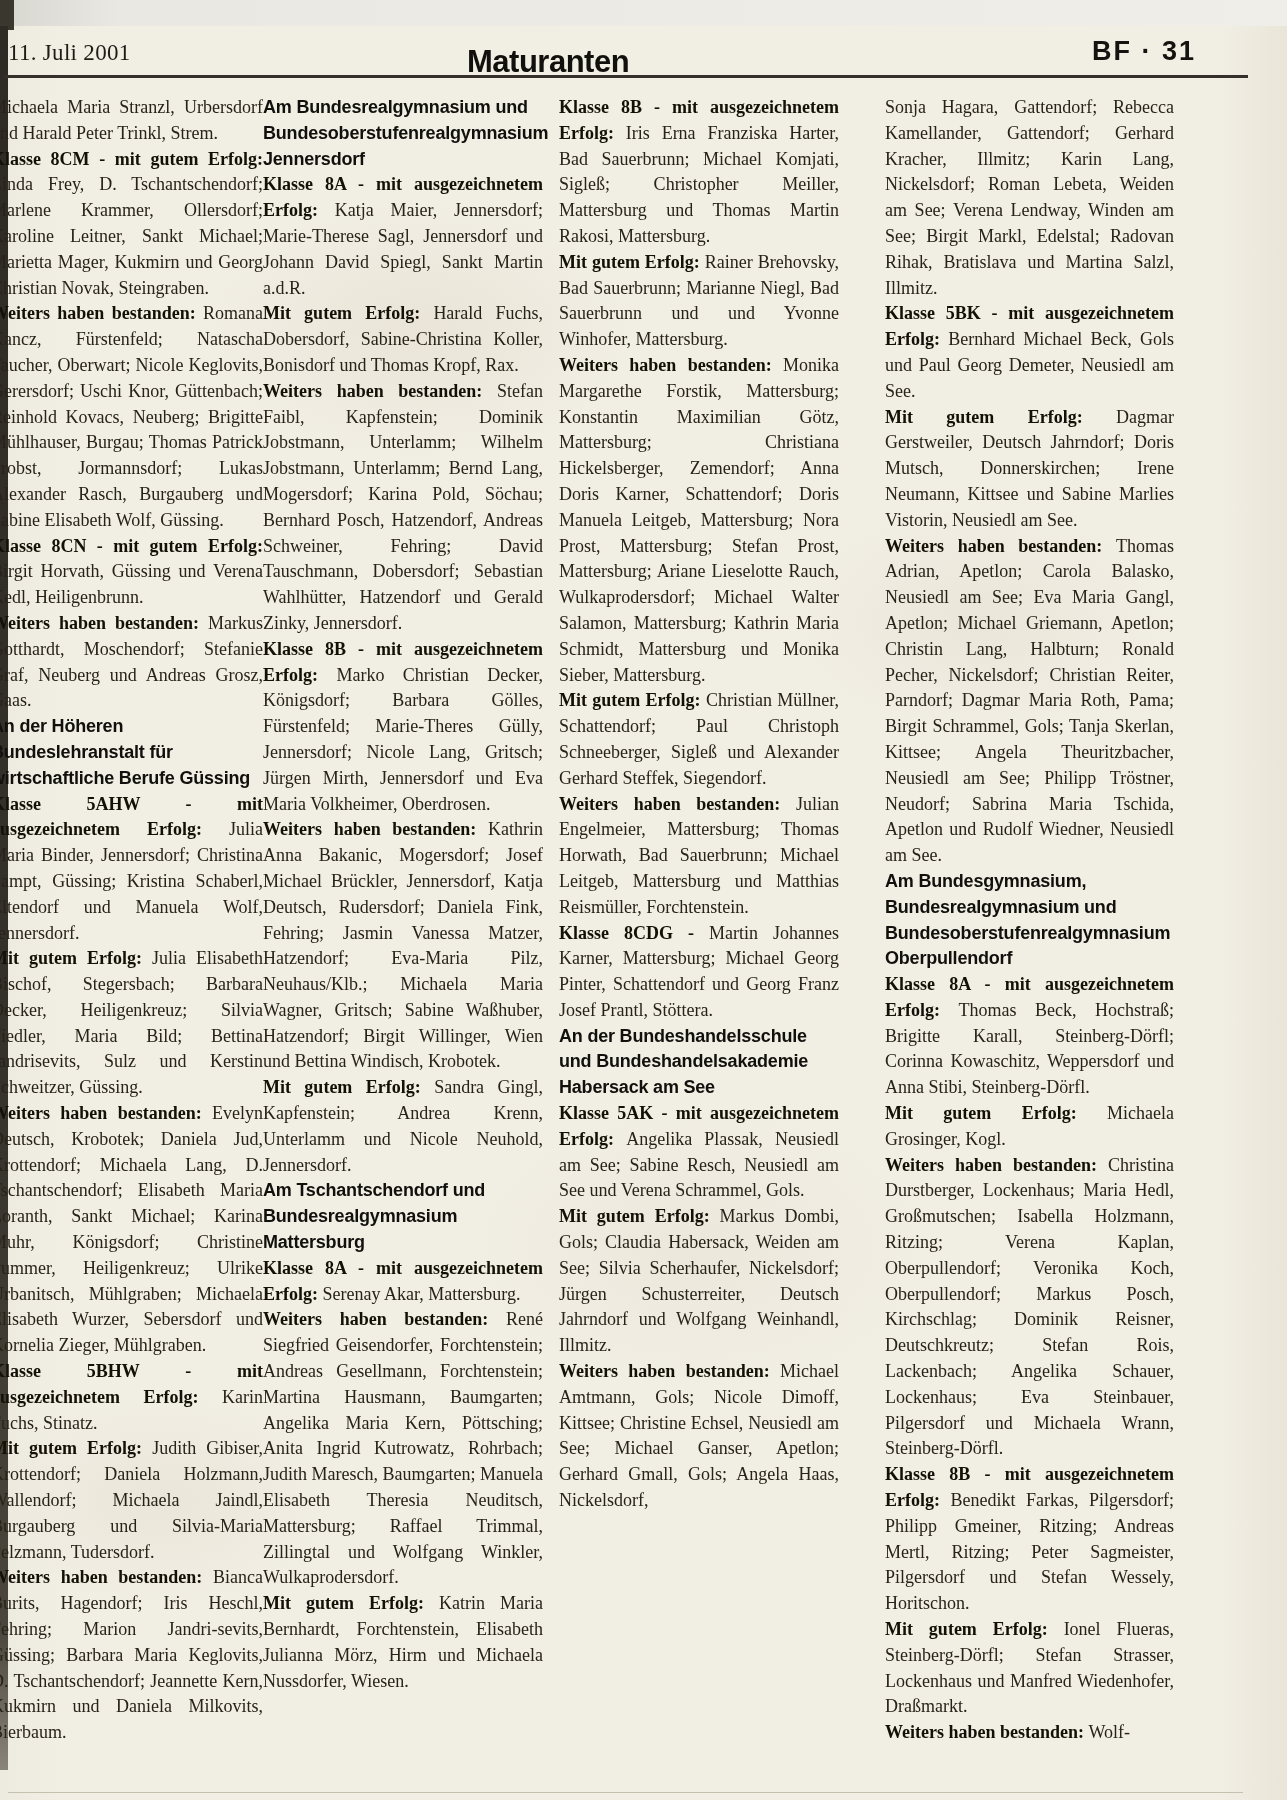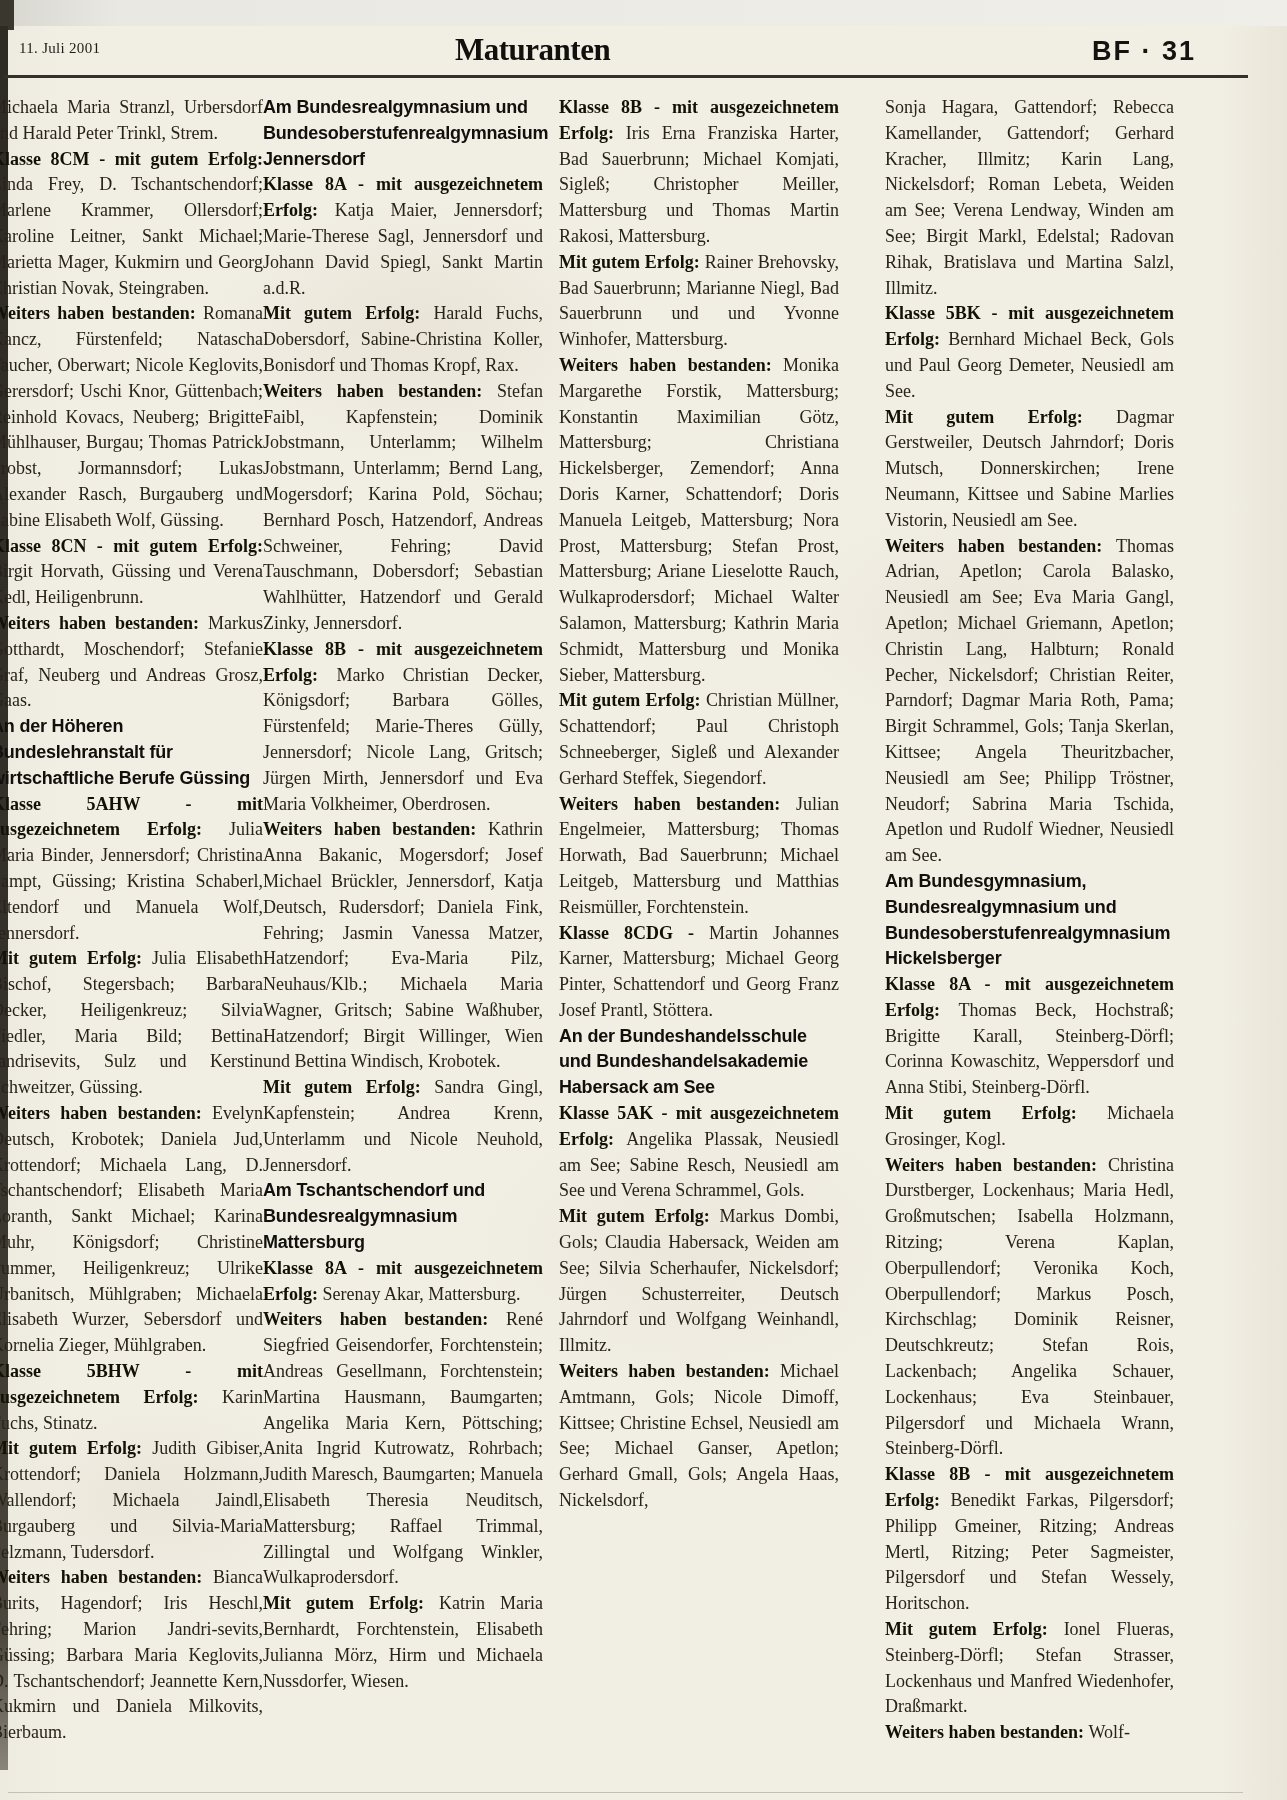--- a/index.html
+++ b/index.html
@@ -22,26 +22,26 @@
   }
   .corner-mark{
     position:absolute;left:0;top:0;width:14px;height:30px;background:#3a372f;
   }
   .left-edge{
     position:absolute;left:0;top:26px;width:8px;height:1744px;
     background:linear-gradient(to bottom,#2e2b25 0%,#35322b 60%,#4a463d 92%,#8a857a 100%);
   }
   .header{position:absolute;left:0;top:0;width:1287px;height:78px;}
   .header .date{
-    position:absolute;left:19px;top:40px;
-    font-size:15px;letter-spacing:.3px;color:#1f1c17;
+    position:absolute;left:8px;top:40px;
+    font-size:23px;letter-spacing:.3px;color:#1f1c17;
   }
   .header .title{
-    position:absolute;left:455px;top:32px;margin:0;
-    font-family:Liberation Serif, serif;font-weight:bold;
+    position:absolute;left:455px;top:32px;margin:12px;
+    font-family:Liberation Sans, sans-serif;font-weight:bold;
     font-size:31px;letter-spacing:-.5px;color:#12100d;
   }
   .header .pageno{
     position:absolute;left:1092px;top:36px;
     font-family:"Liberation Sans", sans-serif;font-weight:bold;
     font-size:27px;letter-spacing:2px;color:#15130f;
   }
   .header-rule{
     position:absolute;left:4px;top:75px;width:1244px;height:3px;background:#35312a;
   }
@@ -120,21 +120,21 @@
         <div class="heading">An der Bundeshandelsschule und Bundeshandelsakademie Habersack am See</div>
         <p class="para"><b class="lead">Klasse 5AK - mit ausgezeichnetem Erfolg: </b>Angelika Plassak, Neusiedl am See; Sabine Resch, Neusiedl am See und Verena Schrammel, Gols.</p>
         <p class="para"><b class="lead">Mit gutem Erfolg: </b>Markus Dombi, Gols; Claudia Habersack, Weiden am See; Silvia Scherhaufer, Nickelsdorf; Jürgen Schusterreiter, Deutsch Jahrndorf und Wolfgang Weinhandl, Illmitz.</p>
         <p class="para"><b class="lead">Weiters haben bestanden: </b>Michael Amtmann, Gols; Nicole Dimoff, Kittsee; Christine Echsel, Neusiedl am See; Michael Ganser, Apetlon; Gerhard Gmall, Gols; Angela Haas, Nickelsdorf,</p>
       </div>
       <div class="col col4">
         <p class="para">Sonja Hagara, Gattendorf; Rebecca Kamellander, Gattendorf; Gerhard Kracher, Illmitz; Karin Lang, Nickelsdorf; Roman Lebeta, Weiden am See; Verena Lendway, Winden am See; Birgit Markl, Edelstal; Radovan Rihak, Bratislava und Martina Salzl, Illmitz.</p>
         <p class="para"><b class="lead">Klasse 5BK - mit ausgezeichnetem Erfolg: </b>Bernhard Michael Beck, Gols und Paul Georg Demeter, Neusiedl am See.</p>
         <p class="para"><b class="lead">Mit gutem Erfolg: </b>Dagmar Gerstweiler, Deutsch Jahrndorf; Doris Mutsch, Donnerskirchen; Irene Neumann, Kittsee und Sabine Marlies Vistorin, Neusiedl am See.</p>
         <p class="para"><b class="lead">Weiters haben bestanden: </b>Thomas Adrian, Apetlon; Carola Balasko, Neusiedl am See; Eva Maria Gangl, Apetlon; Michael Griemann, Apetlon; Christin Lang, Halbturn; Ronald Pecher, Nickelsdorf; Christian Reiter, Parndorf; Dagmar Maria Roth, Pama; Birgit Schrammel, Gols; Tanja Skerlan, Kittsee; Angela Theuritzbacher, Neusiedl am See; Philipp Tröstner, Neudorf; Sabrina Maria Tschida, Apetlon und Rudolf Wiedner, Neusiedl am See.</p>
-        <div class="heading">Am Bundesgymnasium, Bundesrealgymnasium und Bundesoberstufenrealgymnasium Hickelsberger</div>
+        <div class="heading">Am Bundesgymnasium, Bundesrealgymnasium und Bundesoberstufenrealgymnasium Oberpullendorf</div>
         <p class="para"><b class="lead">Klasse 8A - mit ausgezeichnetem Erfolg: </b>Thomas Beck, Hochstraß; Brigitte Karall, Steinberg-Dörfl; Corinna Kowaschitz, Weppersdorf und Anna Stibi, Steinberg-Dörfl.</p>
         <p class="para"><b class="lead">Mit gutem Erfolg: </b>Michaela Grosinger, Kogl.</p>
         <p class="para"><b class="lead">Weiters haben bestanden: </b>Christina Durstberger, Lockenhaus; Maria Hedl, Großmutschen; Isabella Holzmann, Ritzing; Verena Kaplan, Oberpullendorf; Veronika Koch, Oberpullendorf; Markus Posch, Kirchschlag; Dominik Reisner, Deutschkreutz; Stefan Rois, Lackenbach; Angelika Schauer, Lockenhaus; Eva Steinbauer, Pilgersdorf und Michaela Wrann, Steinberg-Dörfl.</p>
         <p class="para"><b class="lead">Klasse 8B - mit ausgezeichnetem Erfolg: </b>Benedikt Farkas, Pilgersdorf; Philipp Gmeiner, Ritzing; Andreas Mertl, Ritzing; Peter Sagmeister, Pilgersdorf und Stefan Wessely, Horitschon.</p>
         <p class="para"><b class="lead">Mit gutem Erfolg: </b>Ionel Flueras, Steinberg-Dörfl; Stefan Strasser, Lockenhaus und Manfred Wiedenhofer, Draßmarkt.</p>
         <p class="para"><b class="lead">Weiters haben bestanden: </b>Wolf-</p>
       </div>
     </main>
 
   <div class="bottom-rule"></div>

